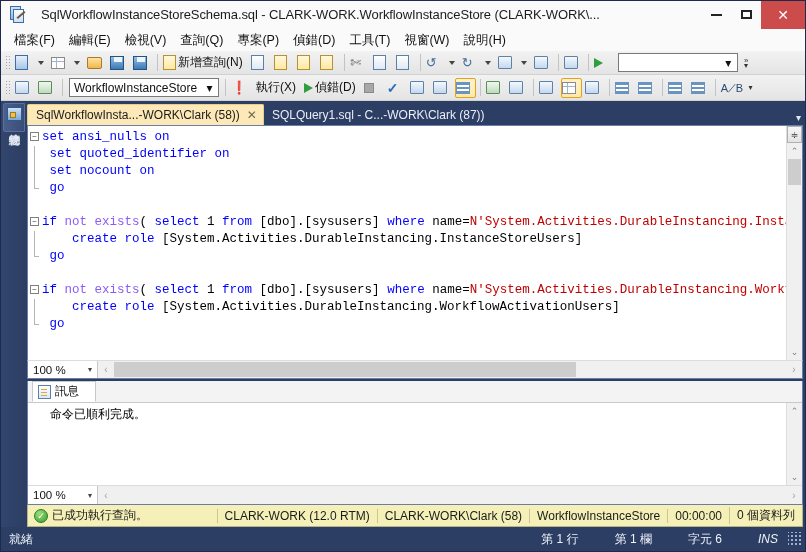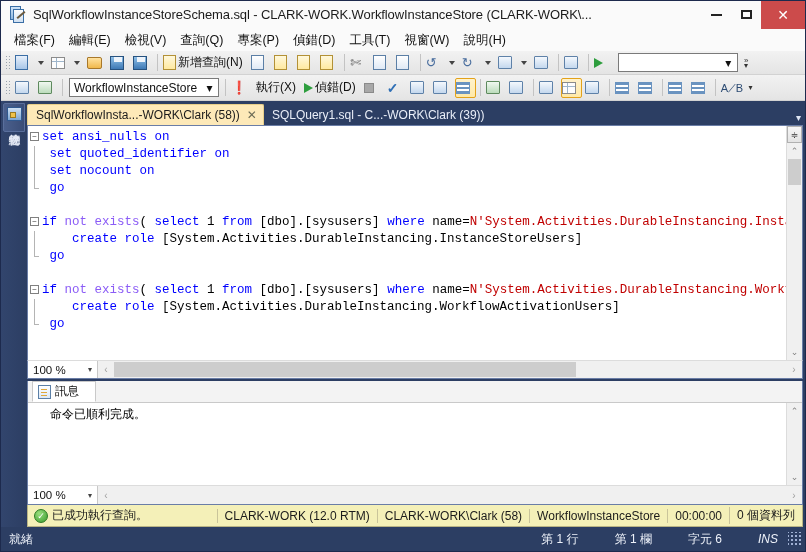--- a/index.html
+++ b/index.html
@@ -52,20 +52,21 @@
     background: #6b5a3e;
     transform: rotate(-40deg);
   }
   .title-text {
     font-size: 13px;
     color: #1b1b1b;
     white-space: nowrap;
     overflow: hidden;
     flex: 1 1 auto;
     letter-spacing: -0.1px;
+    margin-left: 8px;
   }
   .win-btns { display: flex; height: 28px; flex: 0 0 auto; }
   .win-btn {
     width: 30px; height: 28px;
     display: flex; align-items: center; justify-content: center;
     background: #fafafa;
     color: #1b1b1b;
     font-size: 12px;
   }
   .win-btn.close {
@@ -781,21 +782,21 @@
     </div>
 
     <div class="doc-region">
 
       <div class="tabstrip">
         <div class="tab active">
           <span>SqlWorkflowInsta...-WORK\Clark (58))</span>
           <span class="close-x">✕</span>
         </div>
         <div class="tab inactive">
-          <span>SQLQuery1.sql - C...-WORK\Clark (39))</span>
+          <span>SQLQuery1.sql - C...-WORK\Clark (87))</span>
         </div>
         <div class="tab-overflow">▾</div>
       </div>
 
       <div class="editor-wrap">
         <div class="code-area">
           <div class="gutter" id="gutter">
               <div class="fold" style="top: 6px;">−</div>
               <div class="foldline" style="top: 20px; height: 17px;"></div>
               <div class="foldline" style="top: 37px; height: 17px;"></div>

